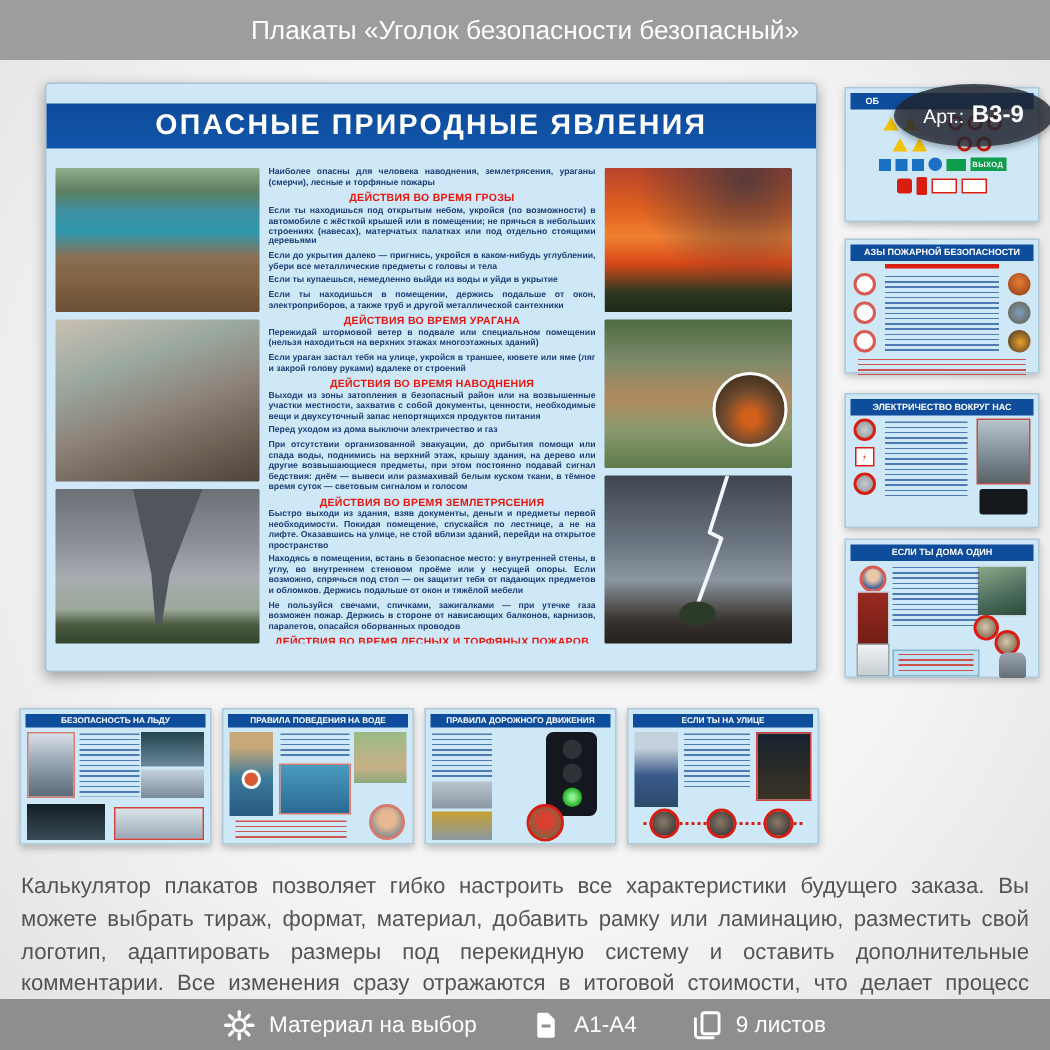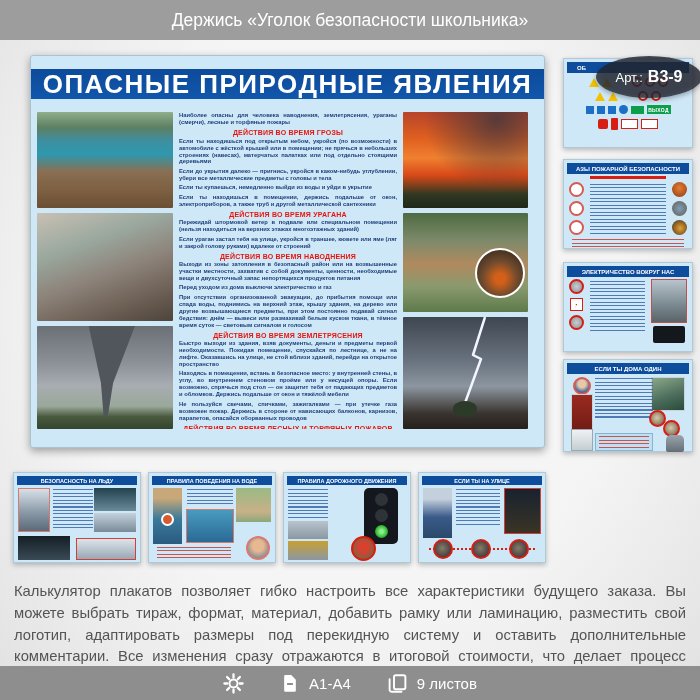--- a/index.html
+++ b/index.html
@@ -11,21 +11,21 @@
           display:flex;align-items:center;justify-content:center;color:#fff;font-size:17.5px;}
   .botbar{position:absolute;left:0;right:0;bottom:0;height:34px;background:#8e8e8e;
           display:flex;align-items:center;justify-content:center;gap:36px;color:#fff;}
   .fitem{display:flex;align-items:center;gap:9px;font-size:15px;}
   .fitem svg{display:block;}
   
   .poster{position:absolute;left:30px;top:55px;width:515px;height:393px;box-sizing:border-box;
           background:#cfe8f8;border:1px solid #a9c3d3;border-radius:3px;
           box-shadow:0 3px 9px rgba(0,0,0,.35);padding-top:13px;}
   .poster-title{height:30px;background:linear-gradient(180deg,#0d4a9a,#1157ab);color:#fff;
-          font-weight:bold;font-size:26px;letter-spacing:1.5px;display:flex;align-items:center;
+          font-weight:bold;font-size:19px;letter-spacing:1.5px;display:flex;align-items:center;
           justify-content:center;transform-origin:center;}
   .poster-body{display:flex;gap:6px;padding:13px 16px 8px 6px;height:317px;}
   .pcol{display:flex;flex-direction:column;gap:5px;}
   .pcol.left{width:136px;}
   .pcol.right{width:125px;}
   .pimg{width:100%;border-radius:1px;position:relative;overflow:hidden;}
   .img-flood{height:96px;background:linear-gradient(180deg,#8fae8a 0%,#5d7f62 16%,#3e8fa0 30%,#2e98ad 44%,#8a6f52 62%,#7d5f41 82%,#6b4f35 100%);}
   .img-quake{height:108px;background:linear-gradient(160deg,#c9c0b4 0%,#9aa89e 30%,#8d837a 55%,#6e6156 78%,#4e443c 100%);}
   .img-tornado{flex:1;background:linear-gradient(180deg,#6a7076 0%,#8a9096 35%,#a8adb2 58%,#9aa89a 78%,#4a5a3e 88%,#33452e 100%);}
   .funnel{position:absolute;left:0;top:0;width:100%;height:100%;background:#50565c;
@@ -147,21 +147,21 @@
   
   .desc{position:absolute;left:14px;top:581px;width:672px;font-size:14.8px;line-height:1.47;
         color:#545454;text-align:justify;margin:0;}
 </style>
 </head>
 <body>
 
 <div class="stage">
 
   <div class="topbar">
-    <span>Держись «Уголок безопасности школьника»</span>
+    <span>Плакаты «Уголок безопасности безопасный»</span>
   </div>
 
   <div class="poster">
     <div class="poster-title">ОПАСНЫЕ ПРИРОДНЫЕ ЯВЛЕНИЯ</div>
     <div class="poster-body">
       <div class="pcol left">
         <div class="pimg img-flood"></div>
         <div class="pimg img-quake"></div>
         <div class="pimg img-tornado">
           <i class="funnel"></i>
@@ -358,20 +358,21 @@
           <line x1="19" y1="12" x2="22.4" y2="12"></line>
           <line x1="16.95" y1="16.95" x2="19.35" y2="19.35"></line>
           <line x1="12" y1="19" x2="12" y2="22.4"></line>
           <line x1="7.05" y1="16.95" x2="4.65" y2="19.35"></line>
           <line x1="5" y1="12" x2="1.6" y2="12"></line>
           <line x1="7.05" y1="7.05" x2="4.65" y2="4.65"></line>
           <line x1="12" y1="5" x2="12" y2="1.6"></line>
           <line x1="16.95" y1="7.05" x2="19.35" y2="4.65"></line>
         </g>
       </svg>
+      <span>Материал на выбор</span>
     </div>
     <div class="fitem">
       <svg width="20" height="20" viewBox="0 0 24 24">
         <path d="M5.5 2.5 h8 l5.5 5.5 v13 a1.5 1.5 0 0 1 -1.5 1.5 h-11 a1.5 1.5 0 0 1 -1.5 -1.5 v-17 a1.5 1.5 0 0 1 1.5 -1.5 z" fill="#ffffff"></path>
         <rect x="8.5" y="12" width="7" height="2.4" fill="#8e8e8e"></rect>
       </svg>
       <span>А1-А4</span>
     </div>
     <div class="fitem">
       <svg width="21" height="21" viewBox="0 0 24 24" fill="none" stroke="#ffffff">

